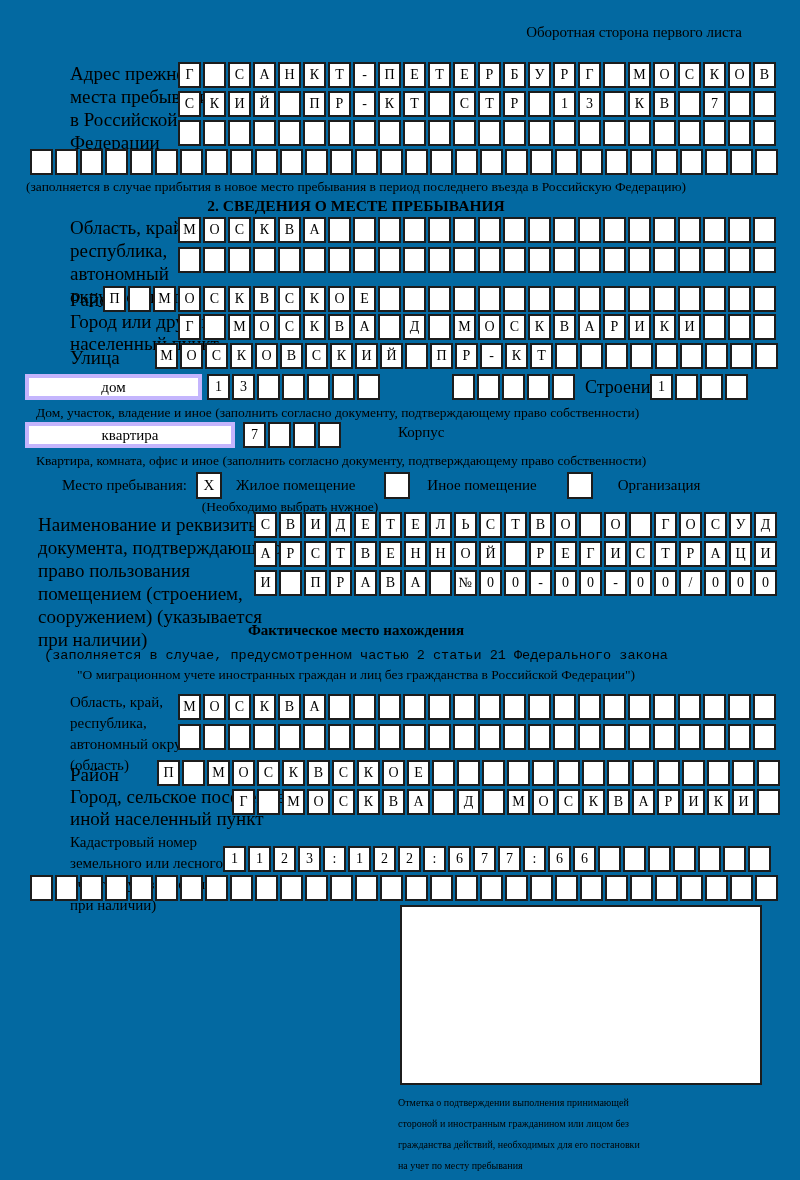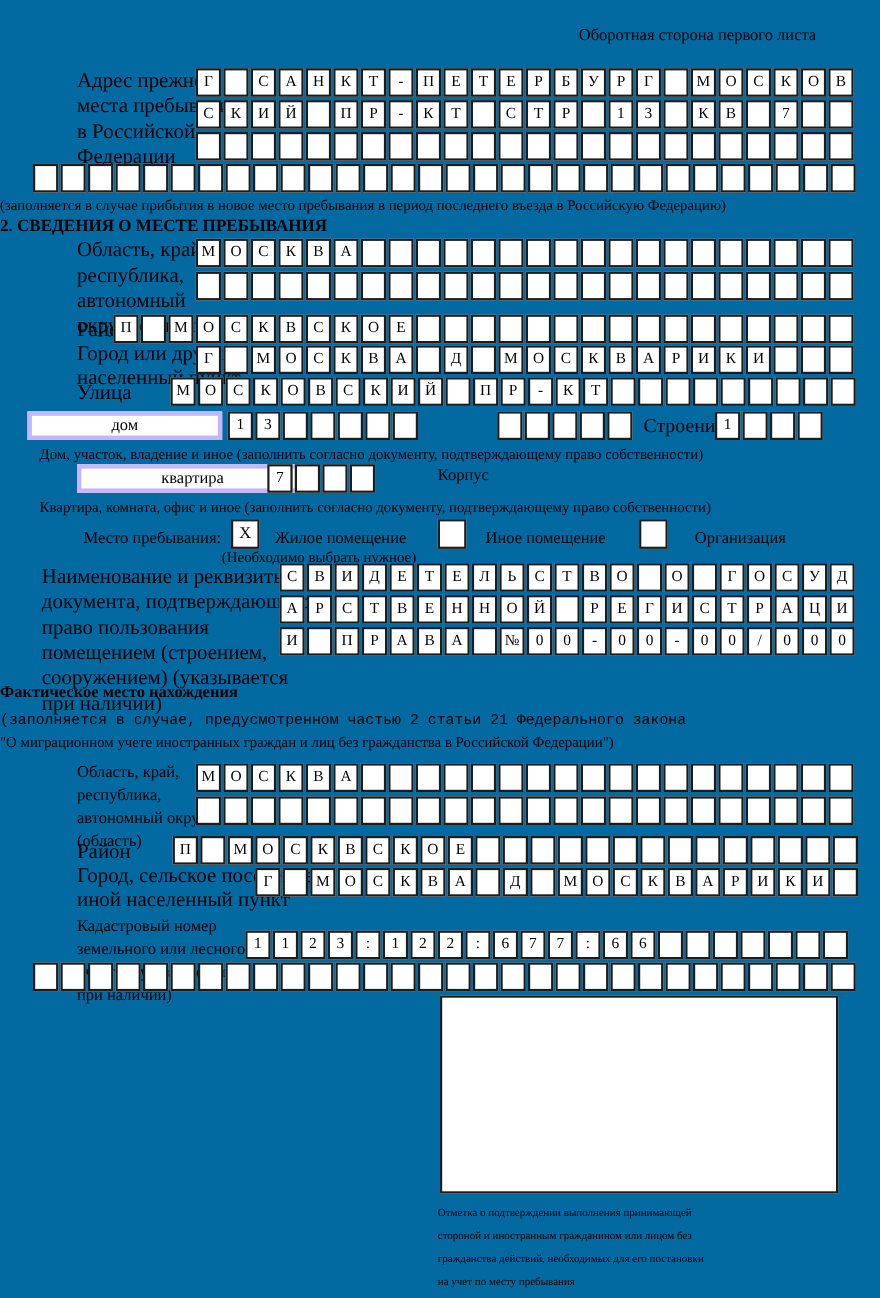--- a/index.html
+++ b/index.html
@@ -10,21 +10,21 @@
   .cellrow { position:absolute; display:flex; gap:2px; }
   .cell {
     width:23px; height:26px; flex:0 0 23px;
     border:2px solid #1c1c1c; background:#fff;
     display:flex; align-items:center; justify-content:center;
     font-size:14px; line-height:1;
   }
   .lbl { font-size:19px; line-height:23px; white-space:pre-line; }
   .lbl-tight { font-size:15px; line-height:21px; white-space:pre-line; }
   .note { font-size:13.5px; line-height:17px; }
-  .center { left:0; width:712px; text-align:left; }
+  .center { left:0; width:712px; text-align:center; }
   .bold { font-weight:bold; }
   .wbox {
     position:absolute; height:26px; border:4px solid #c4b5fd; background:#fff;
     display:flex; align-items:center; justify-content:center; font-size:15px;
   }
   .chk {
     width:26px; height:27px; border:2px solid #1c1c1c; background:#fff;
     display:flex; align-items:center; justify-content:center;
     font-size:15px; flex:0 0 26px;
   }
@@ -323,30 +323,30 @@
     </div>
   <div class="abs" style="left:585px; top:377px; font-size:18px;">Строение</div>
   <div class="cellrow" style="left:650px; top:374px;">
       <span class="cell">1</span>
       <span class="cell"></span>
       <span class="cell"></span>
       <span class="cell"></span>
     </div>
   <div class="abs note" style="left:36px; top:404px;">Дом, участок, владение и иное (заполнить согласно документу, подтверждающему право собственности)</div>
 
-  <div class="wbox" style="left:25px; top:422px; width:210px;margin-left:45px;">квартира</div>
+  <div class="wbox" style="left:25px; top:422px; width:210px;">квартира</div>
   <div class="cellrow" style="left:243px; top:422px;">
       <span class="cell">7</span>
       <span class="cell"></span>
       <span class="cell"></span>
       <span class="cell"></span>
     </div>
   <div class="abs note" style="left:36px; top:452px;">Квартира, комната, офис и иное (заполнить согласно документу, подтверждающему право собственности)</div>
 
-  <div class="stayrow" style="left:76px; top:472px;align-items:flex-end;">
+  <div class="stayrow" style="left:62px; top:472px;">
     <span style="margin-right:9px;">Место пребывания:</span>
     <span class="chk" style="margin-right:14px;">X</span>
     <span style="margin-right:29px;">Жилое помещение</span>
     <span class="chk" style="margin-right:17px;"></span>
     <span style="margin-right:30px;">Иное помещение</span>
     <span class="chk" style="margin-right:25px;"></span>
     <span>Организация</span>
   </div>
   <div class="abs note" style="left:120px; top:498px; width:340px; text-align:center;">(Необходимо выбрать нужное)</div>
 

